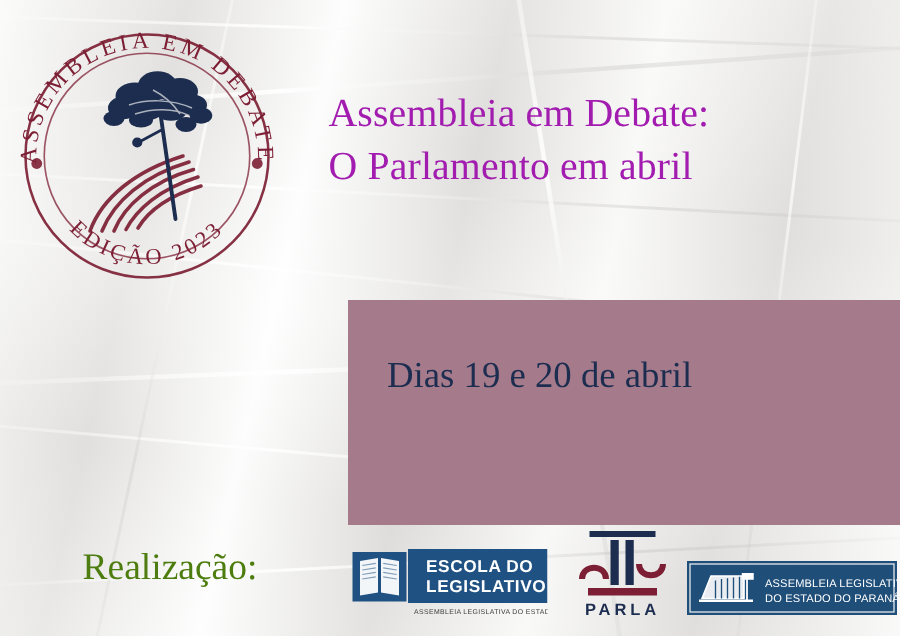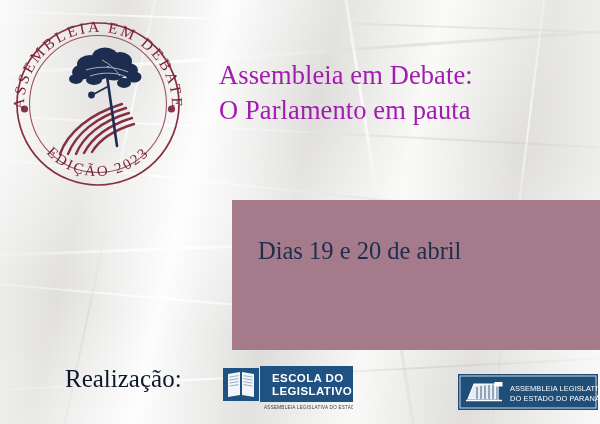--- a/index.html
+++ b/index.html
@@ -68,28 +68,28 @@
   #banner-text {
     position:absolute; left:26px; top:34px;
     color:#1c2d4f;
     font-size:24.5px;
     line-height:1.42;
   }
   #banner-text .bl { display:block; white-space:nowrap; }
 
   
   #realizacao {
-    position:absolute; left:65px; top:366px;
-    color:#0f172a;
+    position:absolute; left:55px; top:366px;
+    color:#4d7c0f;
     font-size:25px;
     line-height:1;
     white-space:nowrap;
   }
   .logo { position:absolute; }
-  #logo-escola     { left:220px; top:364px; width:133px; height:48px; }
+  #logo-escola     { left:232px; top:364px; width:133px; height:48px; }
   #logo-parla      { left:379px; top:352px; width:72px;  height:60px; }
   #logo-alep       { left:458px; top:374px; width:140px; height:36px; }
   .logo svg { display:block; width:100%; height:100%; }
 </style>
 </head>
 <body>
 
 <div id="poster">
 
   <div class="paper-base"></div>
@@ -153,21 +153,21 @@
       <g stroke="#cfd2d8" stroke-width="1" fill="none" opacity=".8">
         <path d="M 80 56 C 92 52 108 52 122 58"></path>
         <path d="M 84 62 C 96 58 110 58 120 63"></path>
         <path d="M 96 46 C 104 50 110 56 114 62"></path>
       </g>
     </svg>
   </div>
 
   <div id="headline">
     <span class="hl">Assembleia em Debate:</span>
-    <span class="hl">O Parlamento em pauta</span>
+    <span class="hl">O Parlamento em abril</span>
   </div>
 
   <div id="banner">
     <div id="banner-text">
       <span class="bl">Dias 19 e 20 de abril</span>
     </div>
   </div>
 
   <div id="realizacao">Realização:</div>
 
@@ -190,20 +190,33 @@
           <path d="M 23.5 17.6 L 32.5 19"></path>
             <path d="M 23.5 20.6 L 32.5 22"></path>
         </g>
       </g>
       <text x="52" y="17.5" font-family="Liberation Sans, sans-serif" font-size="11.5" font-weight="bold" fill="#ffffff" letter-spacing=".4">ESCOLA DO</text>
       <text x="52" y="30.5" font-family="Liberation Sans, sans-serif" font-size="11.5" font-weight="bold" fill="#ffffff" letter-spacing=".4">LEGISLATIVO</text>
       <text x="44" y="45" font-family="Liberation Sans, sans-serif" font-size="4.6" fill="#3c3c3c" letter-spacing=".25">ASSEMBLEIA LEGISLATIVA DO ESTADO DO PARANÁ</text>
     </svg>
   </div>
 
+  <div class="logo" id="logo-parla">
+    <svg viewBox="0 0 72 60" xmlns="http://www.w3.org/2000/svg">
+      <g>
+        <rect x="14" y="2" width="44" height="4" fill="#1c2d4f"></rect>
+        <rect x="28" y="8" width="5.5" height="30" fill="#1c2d4f"></rect>
+        <rect x="38" y="8" width="5.5" height="30" fill="#1c2d4f"></rect>
+        <path d="M 9 34 C 9 24 25 24 25 34" fill="none" stroke="#7d1f34" stroke-width="4"></path>
+        <path d="M 47 24 C 47 34 63 34 63 24" fill="none" stroke="#7d1f34" stroke-width="4"></path>
+        <rect x="13" y="40" width="46" height="5" fill="#7d1f34"></rect>
+      </g>
+      <text x="36" y="58" font-family="Liberation Sans, sans-serif" font-size="11" font-weight="bold" fill="#1c2d4f" letter-spacing="2.6" text-anchor="middle">PARLA</text>
+    </svg>
+  </div>
 
   <div class="logo" id="logo-alep">
     <svg viewBox="0 0 140 36" xmlns="http://www.w3.org/2000/svg">
       <rect x="0" y="0" width="140" height="36" fill="#1f4e79"></rect>
       <rect x="2" y="2" width="136" height="32" fill="none" stroke="#ffffff" stroke-width=".9" opacity=".85"></rect>
       <g fill="none" stroke="#ffffff" stroke-width="1.1">
         <path d="M 10 25 L 16 10 L 38 10 L 38 25 Z" fill="#ffffff" opacity=".9" stroke="none"></path>
         <path d="M 10 25 L 16 10 L 38 10 L 38 25 Z"></path>
         <g stroke="#1f4e79" stroke-width=".9">
           <path d="M 19 13 L 19 25"></path>

